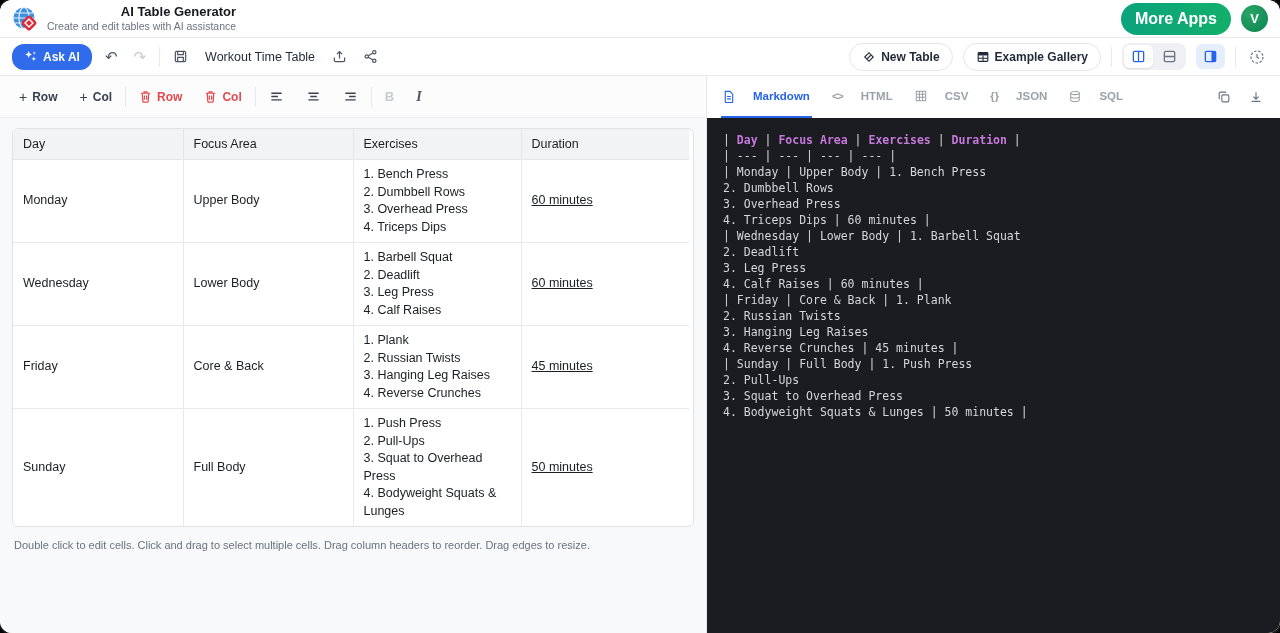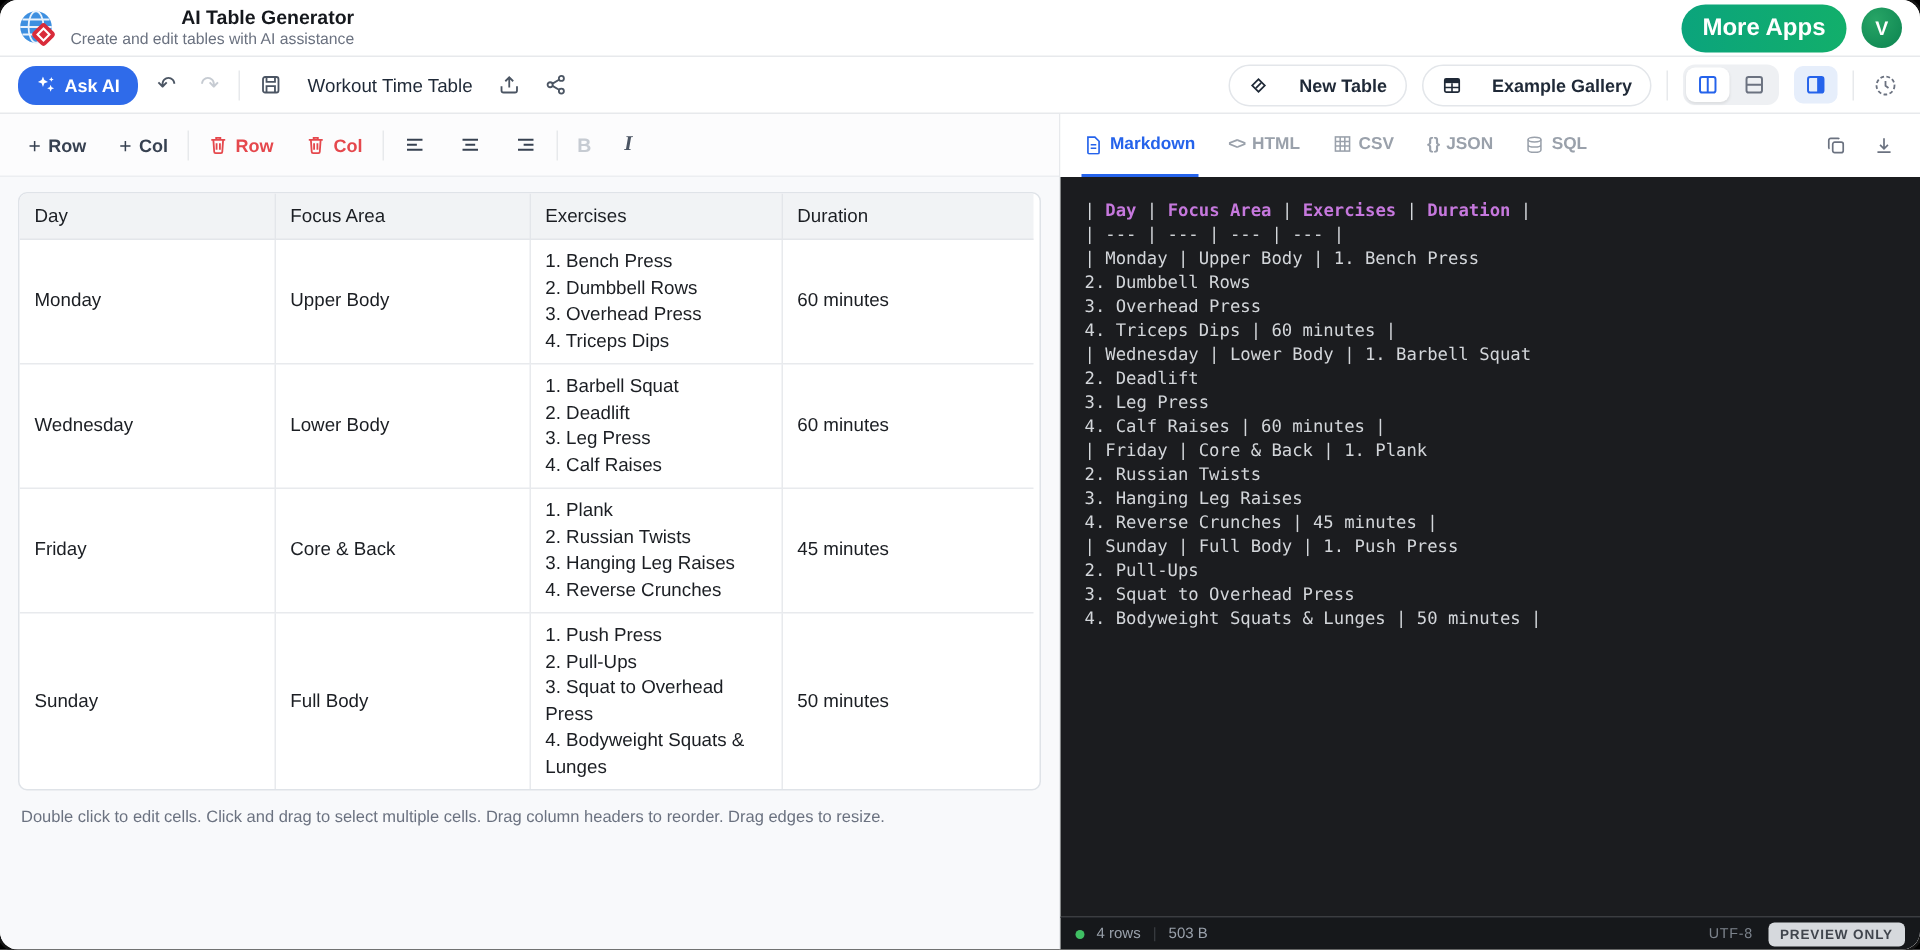--- a/index.html
+++ b/index.html
@@ -16,47 +16,47 @@
   .more-apps { background:linear-gradient(90deg,#0ba47c,#12af6b); color:#fff; font-size:16px; font-weight:700; border:none; border-radius:16px; padding:7px 14px; margin-right:10px; cursor:pointer; }
   .avatar { width:27px; height:27px; border-radius:50%; background:radial-gradient(circle at 35% 30%,#27a566,#0c8350); color:#fff; font-size:13px; font-weight:700; display:flex; align-items:center; justify-content:center; }
 
   
   .toolbar { height:38px; background:#fff; border-bottom:1px solid #e7e9ec; display:flex; align-items:center; padding:0 12px; gap:10px; flex:0 0 auto; }
   .ask-ai { background:#2f6bea; color:#fff; border:none; border-radius:12px; font-size:12px; font-weight:700; padding:6px 12px; display:flex; align-items:flex-start; gap:6px; cursor:pointer; }
   .icon-btn { background:none; border:none; padding:3px; display:flex; align-items:center; justify-content:center; cursor:pointer; color:#4b5563; font-size:15px; line-height:1; }
   .icon-btn.disabled { color:#c6cbd2; }
   .vdiv { width:1px; height:20px; background:#e7e9ec; }
   .doc-title { font-size:12.5px; font-weight:500; color:#1f2937; margin:0 4px; }
-  .pill-btn { background:#fff; border:1px solid #e3e6ea; border-radius:16px; padding:6px 12px; font-size:12px; font-weight:600; color:#1f2937; display:flex; align-items:center; gap:20px; cursor:pointer; }
+  .pill-btn { background:#fff; border:1px solid #e3e6ea; border-radius:16px; padding:6px 12px; font-size:12px; font-weight:600; color:#1f2937; display:flex; align-items:center; gap:5px; cursor:pointer; }
   .seg { background:#eef0f3; border-radius:8px; padding:2px; display:flex; gap:2px; }
   .seg-opt { border:none; background:transparent; border-radius:6px; padding:4px 7px; display:flex; cursor:pointer; }
   .seg-opt.active { background:#fff; box-shadow:0 1px 2px rgba(0,0,0,.08); }
   .panel-toggle { background:#e6eefb; border:none; border-radius:6px; padding:5px 7px; display:flex; cursor:pointer; }
 
   
   .main { flex:1; display:flex; min-height:0; }
   .left { width:706px; background:#f8f9fb; display:flex; flex-direction:column; min-height:0; }
   .table-toolbar { height:42px; background:#fcfcfd; border-bottom:1px solid #eceef1; display:flex; align-items:center; padding:0 10px; gap:4px; flex:0 0 auto; }
   .tb-btn { background:none; border:none; border-radius:6px; padding:6px 9px; font-size:12px; font-weight:600; color:#374151; display:flex; align-items:center; gap:5px; cursor:pointer; }
   .tb-btn.red { color:#e5484d; }
   .tb-btn .plus { font-size:14px; font-weight:500; line-height:1; }
 
   .table-wrap { margin:10px 12px 8px 12px; background:#fff; border:1px solid #dfe3e8; border-radius:6px; overflow:hidden; flex:0 0 auto; }
   table { border-collapse:collapse; table-layout:fixed; width:676px; font-size:12.5px; color:#1b1e23; }
   th { background:#f1f3f5; text-align:left; font-weight:500; padding:8px 10px; border:1px solid #e3e6ea; border-top:none; font-size:12.5px; cursor:grab; }
   th:first-child { border-left:none; } th:last-child { border-right:none; }
   td { padding:6px 10px; border:1px solid #e8eaed; vertical-align:middle; line-height:17.5px; }
-  td:first-child { border-left:none;margin-top:28px; } td:last-child { border-right:none; }
+  td:first-child { border-left:none;margin-top:28px; } td:last-child { border-right:none;text-decoration:underline; }
   tr:last-child td { border-bottom:none; }
   .help-text { font-size:11px; color:#6b7280; margin:4px 14px; }
 
   
   .right { flex:1; background:#fff; border-left:1px solid #e7e9ec; display:flex; flex-direction:column; min-height:0; }
   .tabbar { height:42px; display:flex; align-items:stretch; padding:0 14px; gap:18px; flex:0 0 auto; background:#fff; }
-  .tab { display:flex; align-items:center; gap:5px; font-size:11.5px; font-weight:700; color:#9aa1ab; border:none; background:none; cursor:pointer; border-bottom:2px solid transparent; padding:0 2px; }
+  .tab { display:flex; align-items:center; gap:18px; font-size:11.5px; font-weight:700; color:#9aa1ab; border:none; background:none; cursor:pointer; border-bottom:2px solid transparent; padding:0 2px; }
   .tab.active { color:#2563eb; border-bottom-color:#2563eb; }
   .tab .glyph { font-size:11px; font-weight:700; letter-spacing:-1px; }
   .tabbar-actions { margin-left:auto; display:flex; align-items:center; gap:12px; color:#6b7280; }
   .code { flex:1; background:#1b1c1f; padding:14px 16px; font-family:"DejaVu Sans Mono",monospace; font-size:11.5px; line-height:16px; color:#d3d6da; overflow:hidden; white-space:pre; }
   .code .hdr { color:#c678dd; font-weight:700; }
   .statusbar { height:22px; background:#16181b; border-top:1px solid #26282d; display:flex; align-items:center; padding:0 10px; gap:8px; font-size:10px; color:#9aa1ab; flex:0 0 auto; }
   .dot { width:6px; height:6px; border-radius:50%; background:#3fbf63; }
   .sb-div { color:#3a3d42; }
   .badge { background:#d6d9dd; color:#40454d; font-size:9px; font-weight:700; letter-spacing:.6px; border-radius:4px; padding:3px 8px; }
   .sb-right { margin-left:auto; display:flex; align-items:center; gap:10px; }
@@ -324,25 +324,15 @@
           <button class="icon-btn">
               <svg width="14" height="14" viewBox="0 0 16 16" fill="none" stroke="#6b7280" stroke-width="1.3">
                 <path d="M8 2.5V10M5 7.5L8 10.5l3-3M3 13h10"></path>
               </svg>
             </button>
         </div>
       </div>
 
       <div class="code" id="code-view"><div>| <span class="hdr">Day</span> | <span class="hdr">Focus Area</span> | <span class="hdr">Exercises</span> | <span class="hdr">Duration</span> |</div><div>| --- | --- | --- | --- |</div><div>| Monday | Upper Body | 1. Bench Press</div><div>2. Dumbbell Rows</div><div>3. Overhead Press</div><div>4. Triceps Dips | 60 minutes |</div><div>| Wednesday | Lower Body | 1. Barbell Squat</div><div>2. Deadlift</div><div>3. Leg Press</div><div>4. Calf Raises | 60 minutes |</div><div>| Friday | Core &amp; Back | 1. Plank</div><div>2. Russian Twists</div><div>3. Hanging Leg Raises</div><div>4. Reverse Crunches | 45 minutes |</div><div>| Sunday | Full Body | 1. Push Press</div><div>2. Pull-Ups</div><div>3. Squat to Overhead Press</div><div>4. Bodyweight Squats &amp; Lunges | 50 minutes |</div></div>
 
-      <div class="statusbar">
-        <span class="dot"></span>
-        <span>4 rows</span>
-        <span class="sb-div">|</span>
-        <span>503 B</span>
-        <div class="sb-right">
-          <span class="encoding">UTF-8</span>
-          <span class="badge">PREVIEW ONLY</span>
-        </div>
-      </div>
     </div>
   </div>
 </div>
 
 </body></html>

